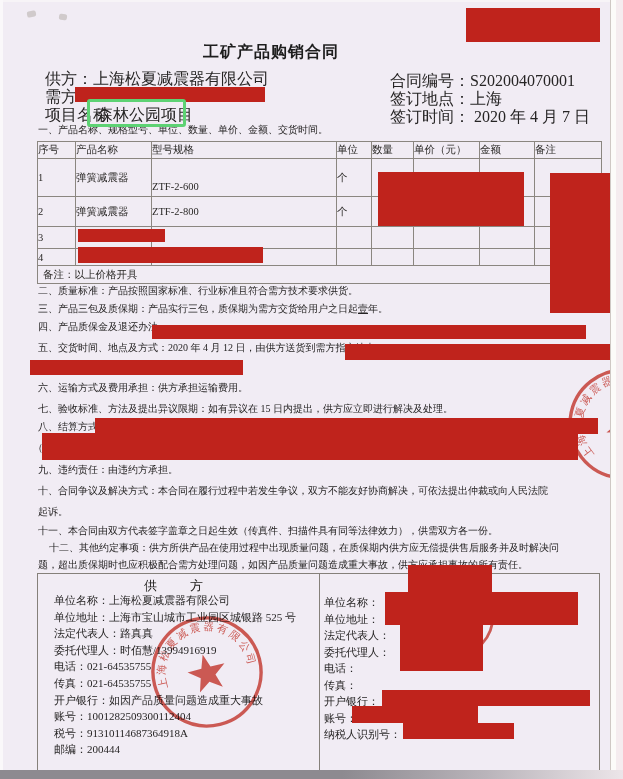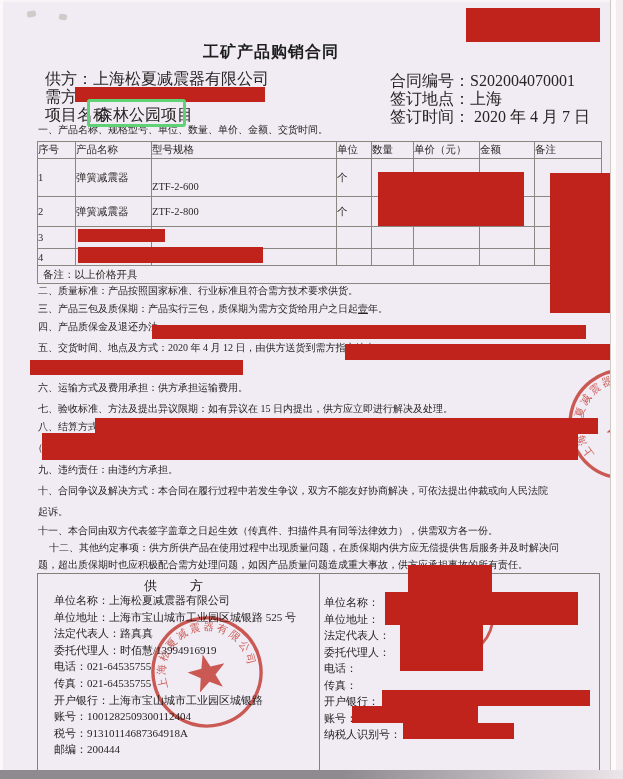--- a/index.html
+++ b/index.html
@@ -140,21 +140,21 @@
   <div class="footerbox">
     <div class="fdivider"></div>
     <div class="fheader">供　方</div>
     <div class="supcol">
       <div class="fl">单位名称：上海松夏减震器有限公司</div>
       <div class="fl">单位地址：上海市宝山城市工业园区城银路 525 号</div>
       <div class="fl">法定代表人：路真真</div>
       <div class="fl">委托代理人：时佰慧/13994916919</div>
       <div class="fl">电话：021-64535755</div>
       <div class="fl">传真：021-64535755</div>
-      <div class="fl">开户银行：上海市宝山城市工业园区城银路</div>
+      <div class="fl">开户银行：如因产品质量问题造成重大事故</div>
       <div class="fl">账号：1001282509300112404</div>
       <div class="fl">税号：91310114687364918A</div>
       <div class="fl">邮编：200444</div>
     </div>
     <div class="buycol">
       <div class="bl">单位名称：</div>
       <div class="bl">单位地址：</div>
       <div class="bl">法定代表人：</div>
       <div class="bl">委托代理人：</div>
       <div class="bl">电话：</div>

